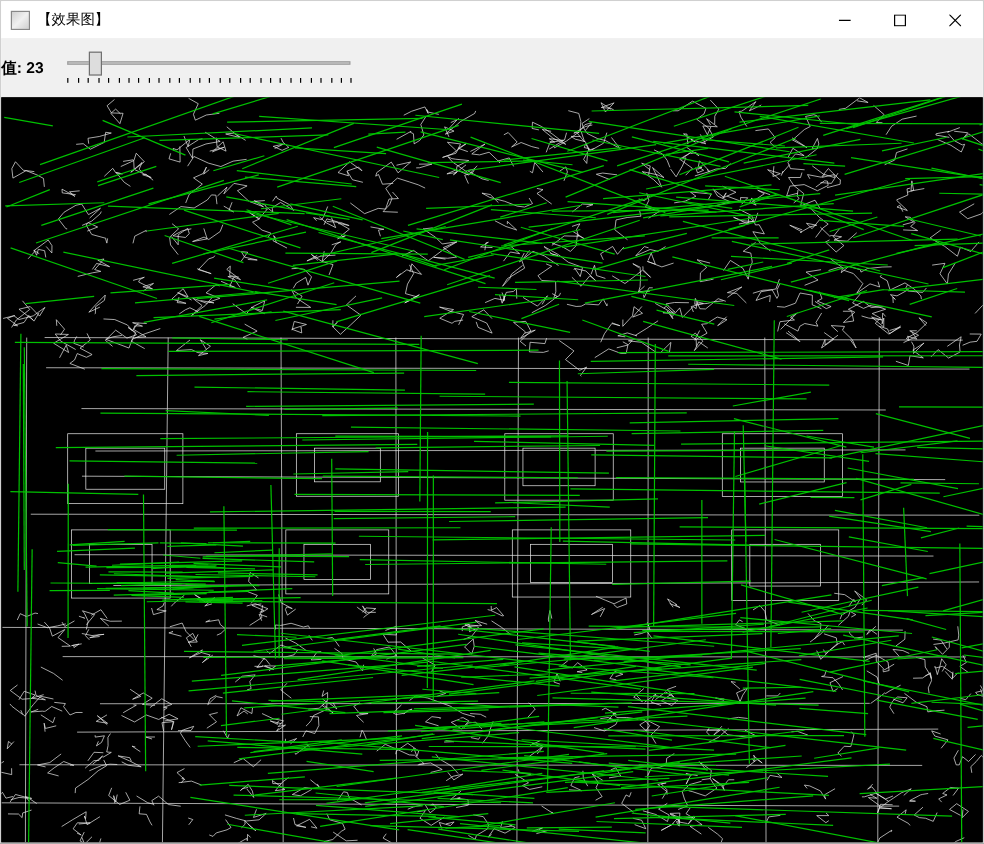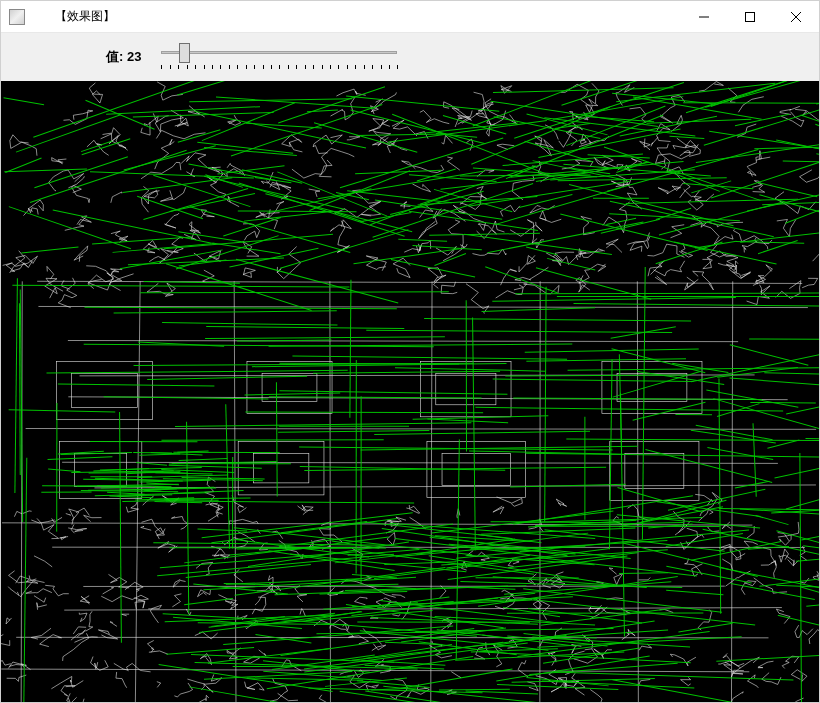--- a/index.html
+++ b/index.html
@@ -44,21 +44,20 @@
       width: 16px;
       height: 16px;
       border: 1px solid #888;
       background: linear-gradient(135deg, #d0d0d0 0%, #f0f0f0 50%, #d0d0d0 100%);
     }
     
     .window-title {
       font-size: 12px;
       color: #000;
       font-weight: normal;
-      margin-left: 24px;
     }
     
     .window-controls {
       display: flex;
       height: 100%;
     }
     
     .win-btn {
       width: 46px;
       height: 100%;
@@ -73,21 +72,20 @@
     .win-btn svg {
       width: 10px;
       height: 10px;
     }
     
     .toolbar {
       height: 48px;
       background: #f0f0f0;
       display: flex;
       align-items: center;
-      padding-left: 105px;
       gap: 8px;
     }
     
     .value-label {
       font-size: 13px;
       font-weight: bold;
       color: #000;
       white-space: nowrap;
     }
     

